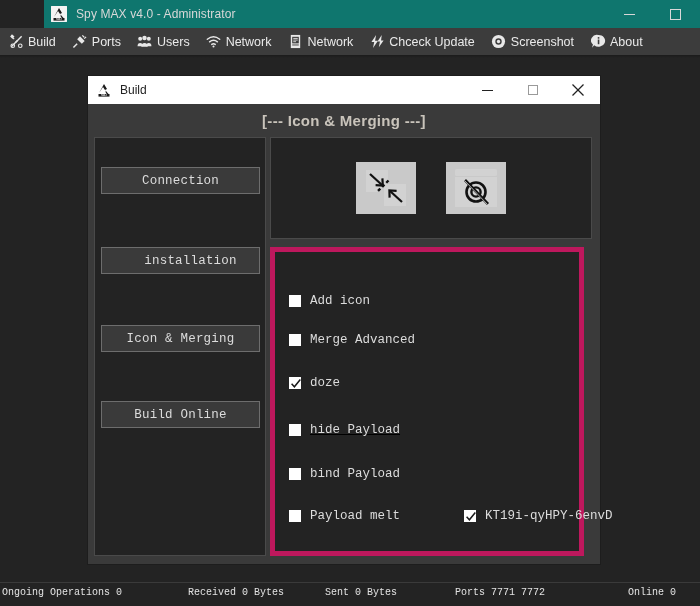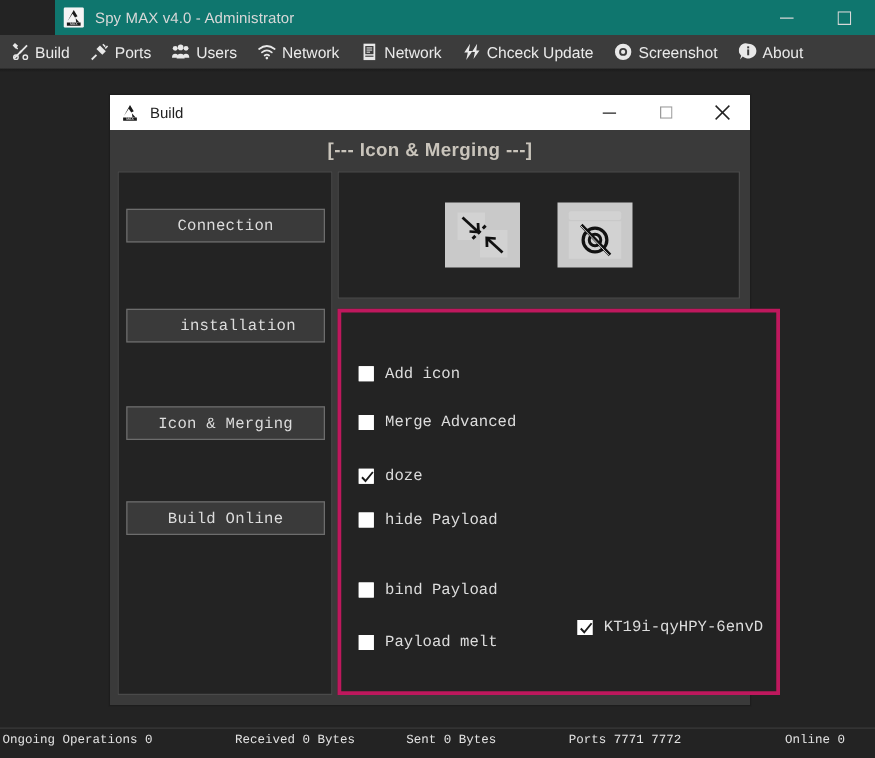--- a/index.html
+++ b/index.html
@@ -181,23 +181,23 @@
     background: #c9c9c9;
     display: flex;
     align-items: center;
     justify-content: center;
   }
   .img-btn svg { display: block; }
 
   .opts-panel {
     position: absolute;
     left: 182px; top: 110px;
-    width: 354px; height: 309px;
+    width: 314px; height: 309px;
     background: #232323;
-    border: 3px solid #be185d;
+    border: 5px solid #be185d;
   }
   .cb-row {
     position: absolute;
     left: 14px;
     display: flex;
     align-items: center;
     height: 16px;
   }
   .cb-row.second { left: 145px; }
   .cbox {
@@ -465,36 +465,36 @@
 
         <div class="cb-row" style="top:123px;">
           <span class="cbox">
             <svg width="12" height="13" viewBox="0 0 12 13">
                 <path d="M1.6 6.8 L4.4 9.8 L10.3 2.6" stroke="#1a1a1a" stroke-width="1.5" fill="none"></path>
               </svg>
           </span>
           <span class="cb-label">doze</span>
         </div>
 
-        <div class="cb-row" style="top:158px;">
+        <div class="cb-row" style="top:170px;text-decoration:underline;">
           <span class="cbox"></span>
           <span class="cb-label">hide Payload</span>
         </div>
 
         <div class="cb-row" style="top:214px;">
           <span class="cbox"></span>
           <span class="cb-label">bind Payload</span>
         </div>
 
         <div class="cb-row" style="top:256px;">
           <span class="cbox"></span>
           <span class="cb-label">Payload melt</span>
         </div>
 
-        <div class="cb-row second" style="top:244px;padding-left:44px;">
+        <div class="cb-row second" style="top:256px;padding-left:44px;">
           <span class="cbox">
             <svg width="12" height="13" viewBox="0 0 12 13">
                 <path d="M1.6 6.8 L4.4 9.8 L10.3 2.6" stroke="#1a1a1a" stroke-width="1.5" fill="none"></path>
               </svg>
           </span>
           <span class="cb-label">KT19i-qyHPY-6envD</span>
         </div>
 
       </div>
 

